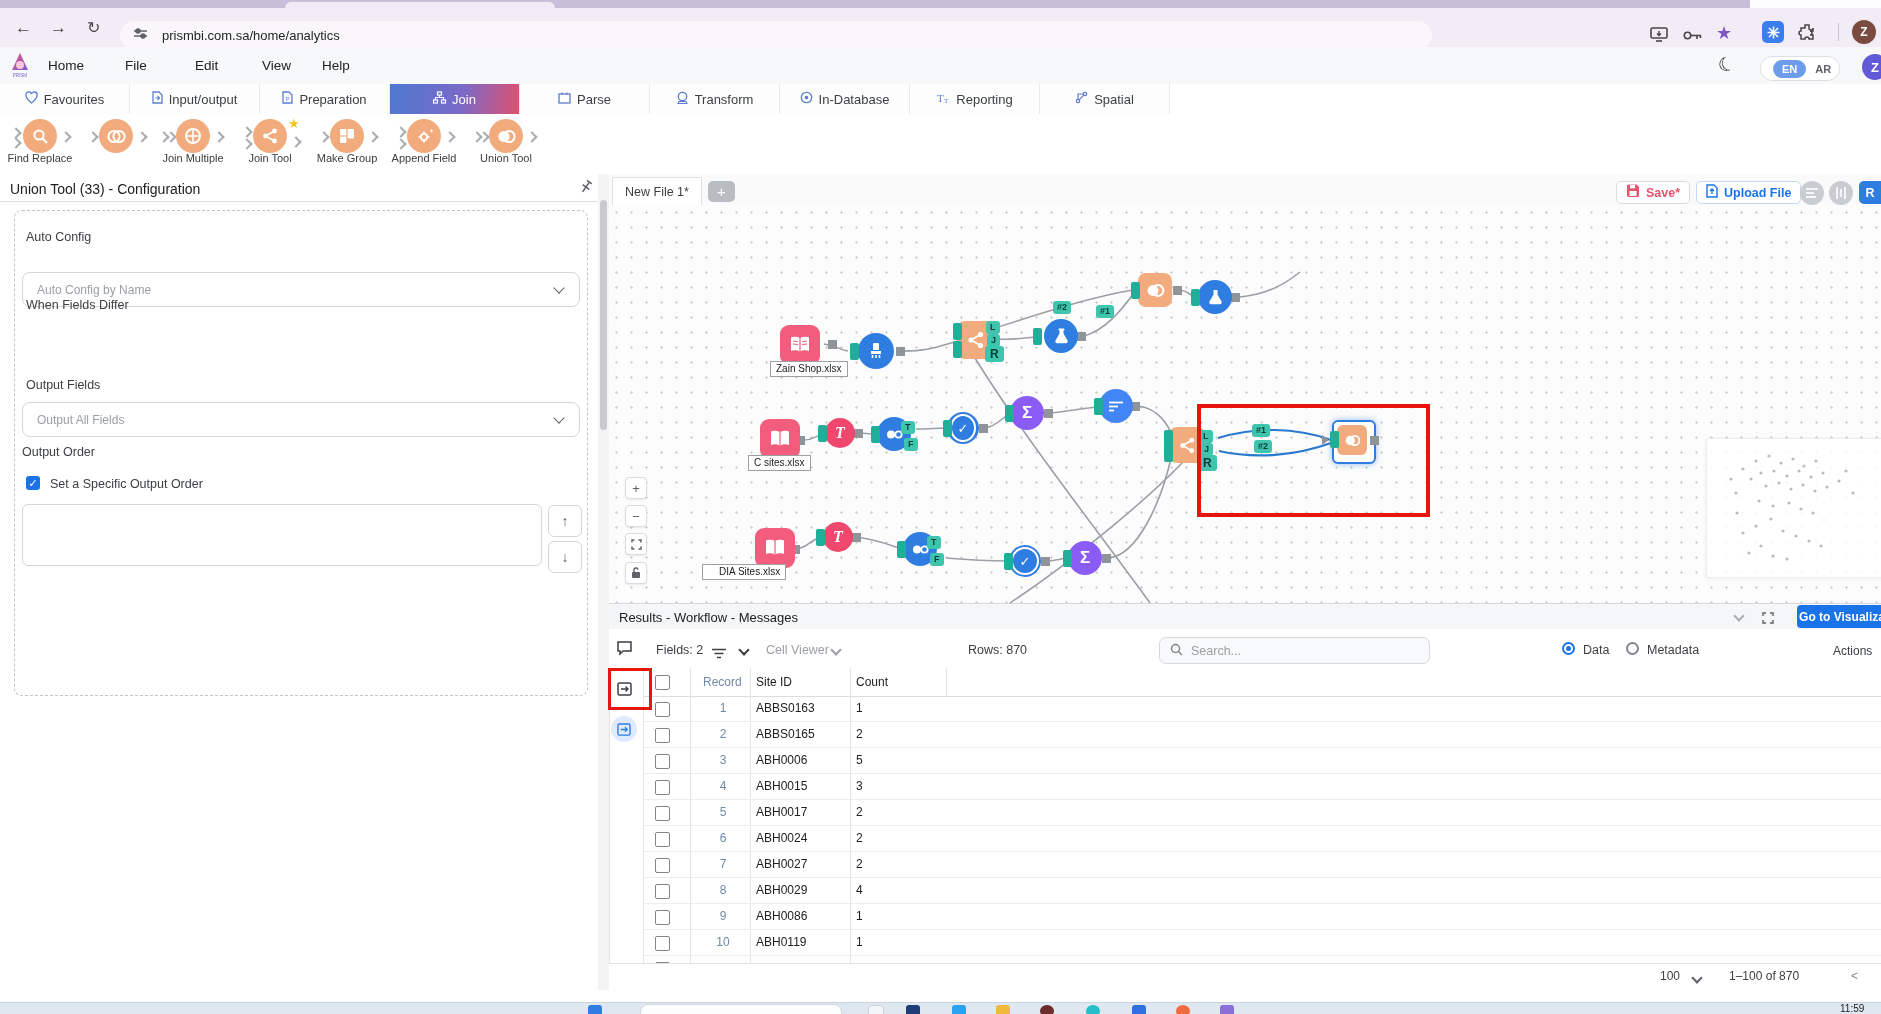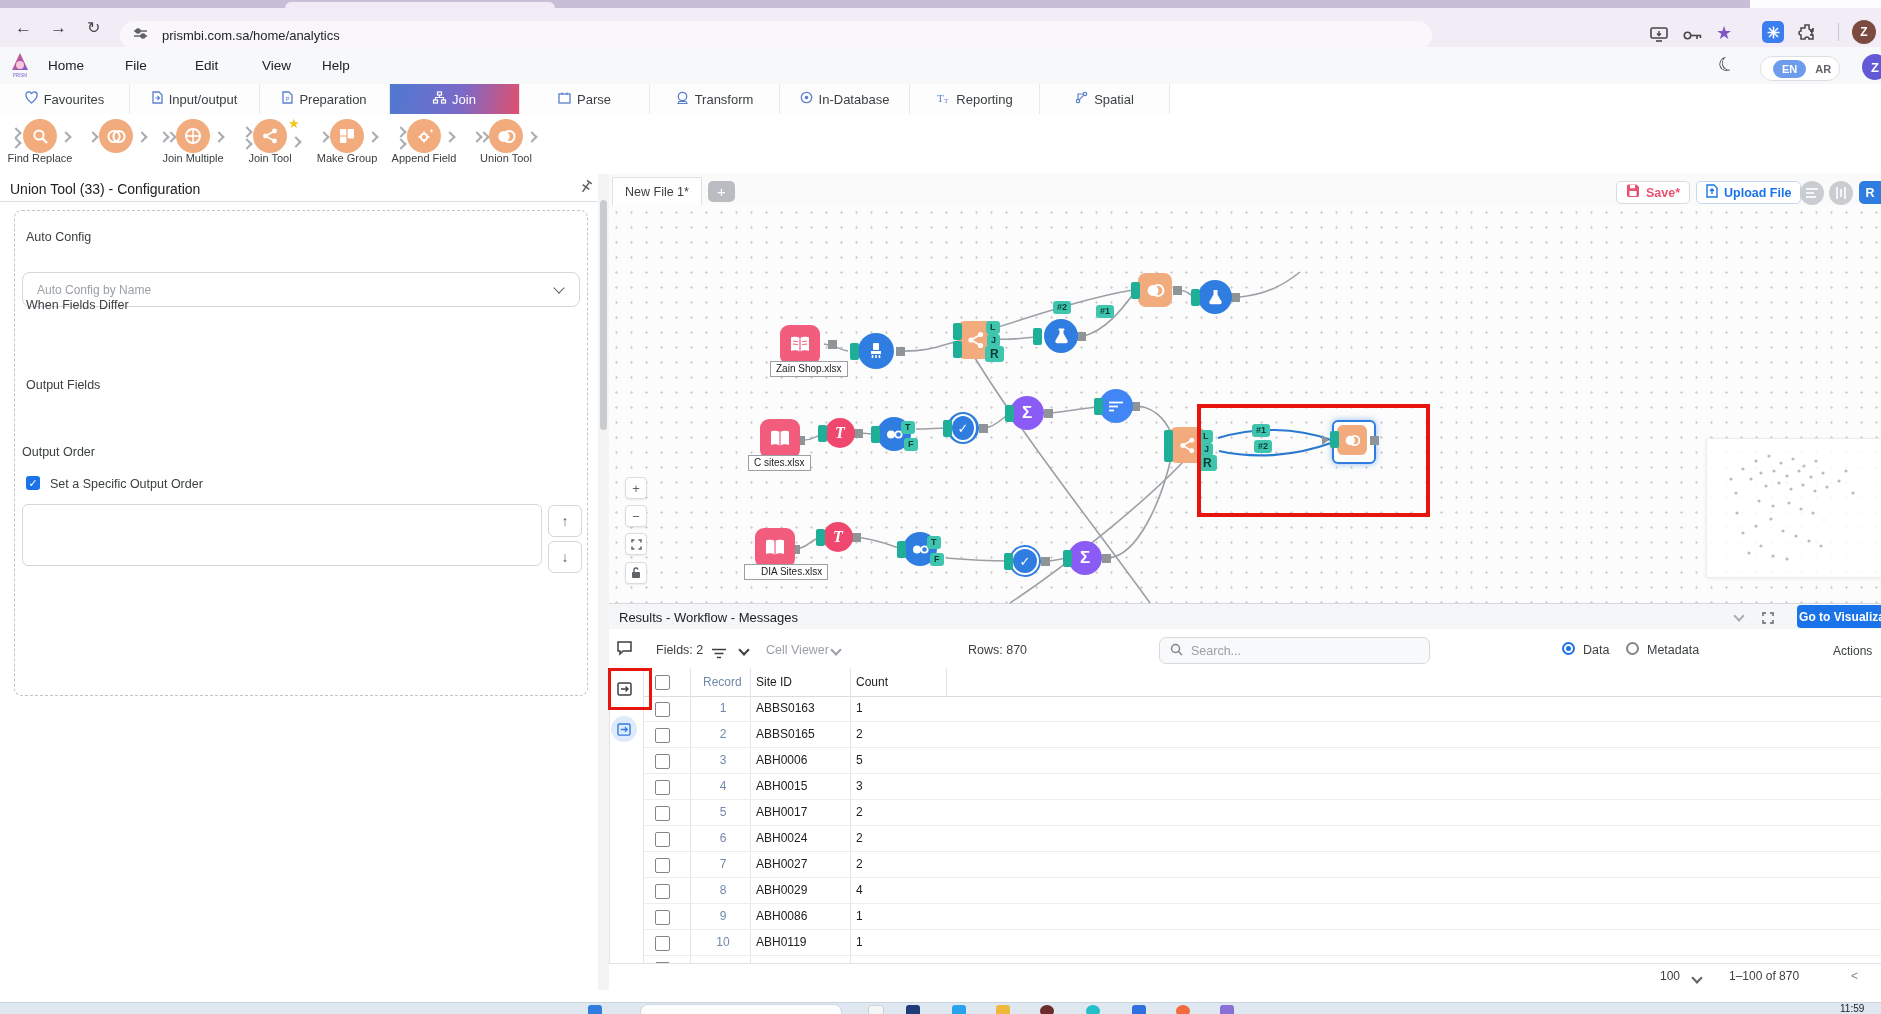--- a/index.html
+++ b/index.html
@@ -367,20 +367,24 @@
       </svg>
   </div>
   <div class="abs dashbox"></div>
   <div class="abs cfglabel" style="left:26px;top:230px;">Auto Config</div>
   <div class="abs dd" style="top:272px;">
       <span class="ddtext">Auto Config by Name</span>
       <span class="ddchev"></span>
     </div>
   <div class="abs cfglabel" style="left:26px;top:298px;">When Fields Differ</div>
   <div class="abs cfglabel" style="left:26px;top:378px;">Output Fields</div>
+  <div class="abs dd" style="top:402px;">
+      <span class="ddtext">Output All Fields</span>
+      <span class="ddchev"></span>
+    </div>
   <div class="abs cfglabel" style="left:22px;top:445px;">Output Order</div>
   <div class="abs cbox" style="left:26px;top:476px;">✓</div>
   <div class="abs cfglabel" style="left:50px;top:477px;">Set a Specific Output Order</div>
   <div class="abs listbox"></div>
   <div class="abs arrbtn" style="left:548px;top:505px;">↑</div>
   <div class="abs arrbtn" style="left:548px;top:541px;">↓</div>
   <div class="abs scrolltrack"></div>
   <div class="abs scrollthumb"></div>
 
   <div class="abs canvasstrip"></div>
@@ -604,21 +608,21 @@
     </div>
   <div class="abs outsq" style="left:1370px;top:436px;"></div>
 
   <div class="abs nsq" style="left:755px;top:528px;width:40px;height:40px;background:#f25c7d;">
       <svg width="22" height="18" viewBox="0 0 22 18">
         <path d="M11 2 C8 0.5 4 0.5 2 1.5 V15 C4 14 8 14 11 15.5 C14 14 18 14 20 15 V1.5 C18 0.5 14 0.5 11 2 Z" fill="#fff"></path>
         <line x1="11" y1="2" x2="11" y2="15.5" stroke="#f25c7d" stroke-width="1.2"></line>
       </svg>
     </div>
   <div class="abs outsq" style="left:791px;top:545px;"></div>
-  <div class="abs nlabel" style="left:744px;top:564px;padding-left:16px;">DIA Sites.xlsx</div>
+  <div class="abs nlabel" style="left:702px;top:564px;padding-left:16px;">DIA Sites.xlsx</div>
   <div class="abs inbar" style="left:816px;top:529px;"></div>
   <div class="abs ncirc" style="left:823px;top:522px;width:30px;height:30px;background:#f0476e;font-style:italic;font-weight:bold;font-size:16px;font-family:'Liberation Serif',serif;">T</div>
   <div class="abs outsq" style="left:852px;top:533px;"></div>
   <div class="abs inbar" style="left:897px;top:541px;"></div>
   <div class="abs ncirc" style="left:903px;top:532px;width:34px;height:34px;background:#2f7de0;">
       <svg width="17" height="11" viewBox="0 0 17 11">
         <circle cx="5" cy="5.5" r="4" fill="#fff"></circle>
         <circle cx="12.5" cy="5.5" r="3.2" fill="none" stroke="#fff" stroke-width="1.8"></circle>
       </svg>
     </div>

